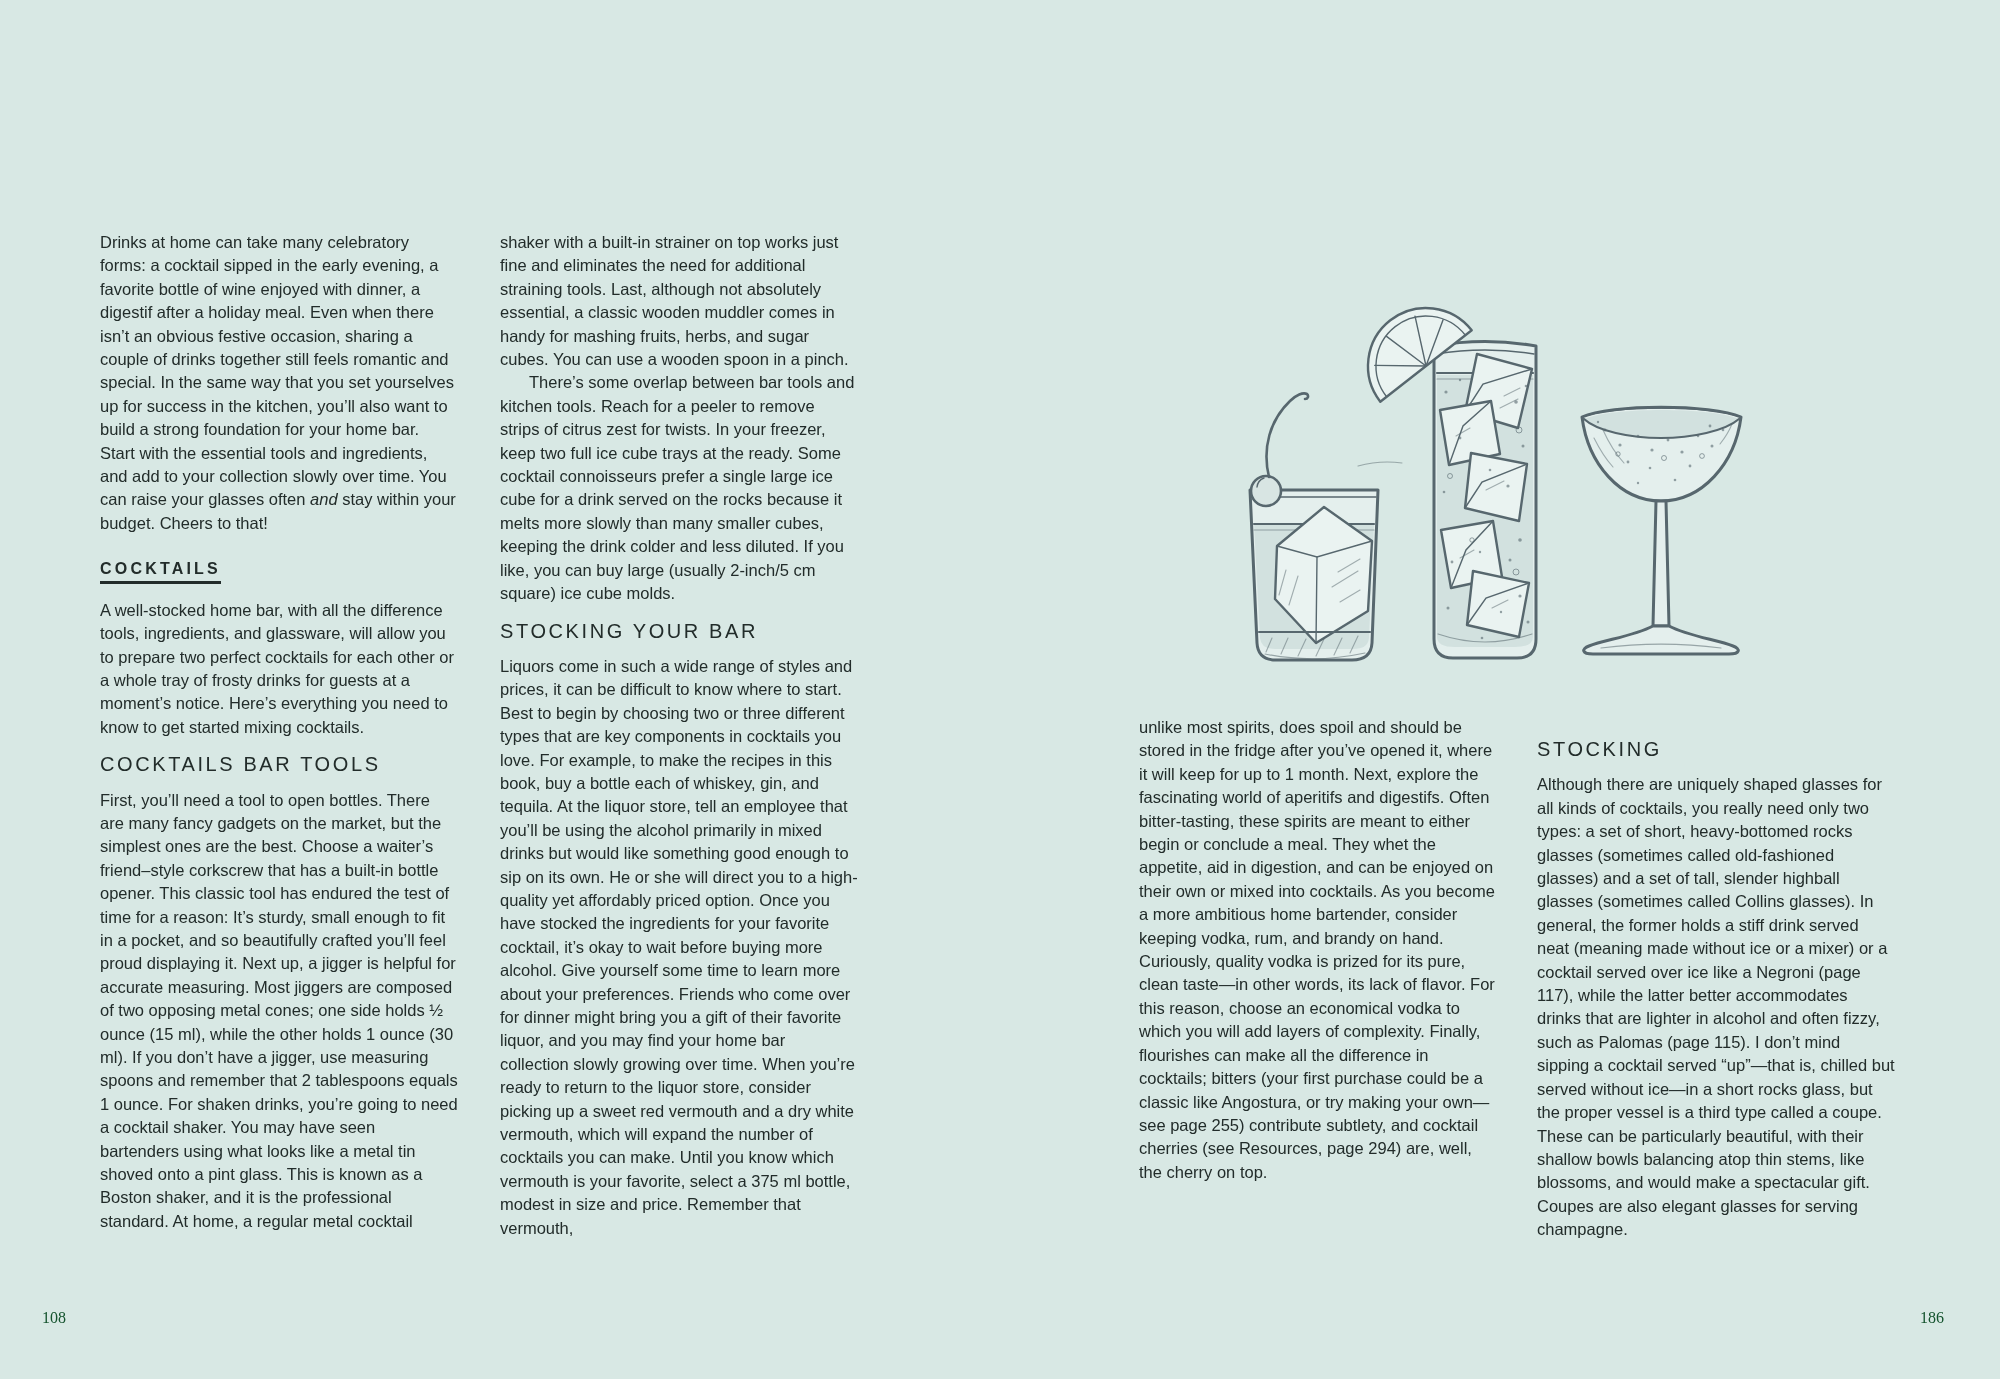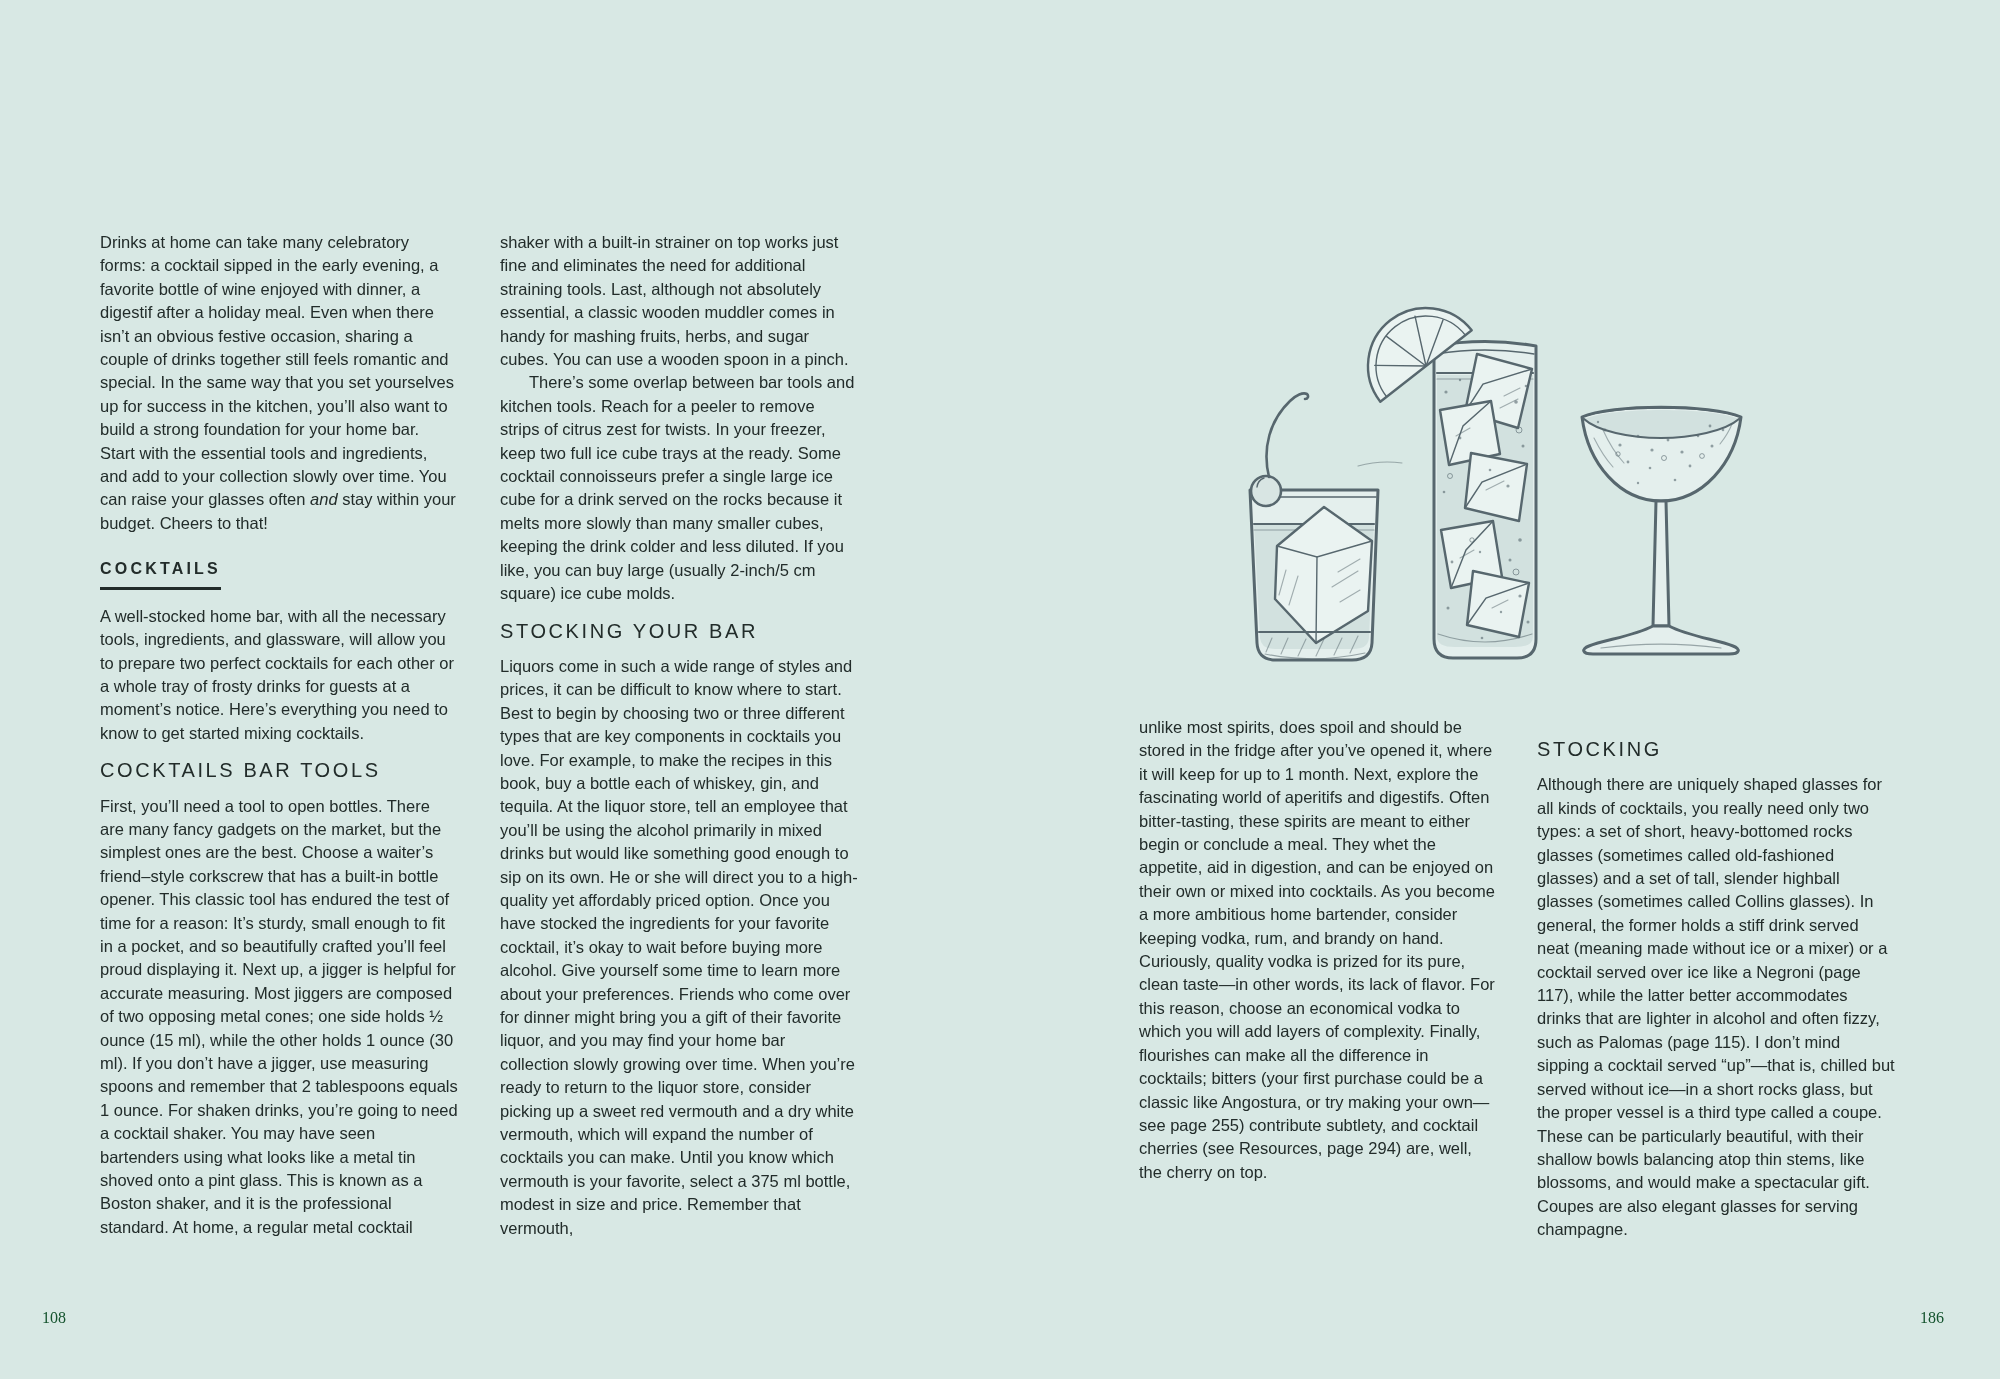--- a/index.html
+++ b/index.html
@@ -23,21 +23,21 @@
   }
   .col1{left:100px;top:231px;}
   .col2{left:500px;top:231px;}
   .col3{left:1139px;top:716px;}
   .col4{left:1537px;top:738px;}
   .col p{margin:0;}
   .col p.indent{text-indent:29px;}
   .h-major{
     width:fit-content;
     font-size:16px;font-weight:700;letter-spacing:3.2px;
-    border-bottom:3px solid #222c2a;padding-bottom:6px;
+    border-bottom:3px solid #222c2a;
     margin:22px 0 15px;
   }
   .h-sub{
     font-size:20px;font-weight:400;letter-spacing:2.6px;
     margin:14px 0 12px;
   }
   .col > :first-child{margin-top:0;}
   em{font-style:italic;}
   .pagenum{
     position:absolute;top:1309px;
@@ -62,21 +62,21 @@
 </style>
 </head>
 <body>
 
 <div class="spread">
 
 
   <div class="col col1">
     <p><span>Drinks at home can take many celebratory forms: a cocktail sipped in the early evening, a favorite bottle of wine enjoyed with dinner, a digestif after a holiday meal. Even when there isn’t an obvious festive occasion, sharing a couple of drinks together still feels romantic and special. In the same way that you set yourselves up for success in the kitchen, you’ll also want to build a strong foundation for your home bar. Start with the essential tools and ingredients, and add to your collection slowly over time. You can raise your glasses often </span><em>and</em><span> stay within your budget. Cheers to that!</span></p>
     <h2 class="h-major">COCKTAILS</h2>
-    <p>A well-stocked home bar, with all the necessary tools, ingredients, and glassware, will allow you to prepare two perfect cocktails for each other or a whole tray of frosty drinks for guests at a moment’s notice. Here’s everything you need to know to get started mixing cocktails.</p>
+    <p>A well-stocked home bar, with all the difference tools, ingredients, and glassware, will allow you to prepare two perfect cocktails for each other or a whole tray of frosty drinks for guests at a moment’s notice. Here’s everything you need to know to get started mixing cocktails.</p>
     <h3 class="h-sub">COCKTAILS BAR TOOLS</h3>
     <p>First, you’ll need a tool to open bottles. There are many fancy gadgets on the market, but the simplest ones are the best. Choose a waiter’s friend–style corkscrew that has a built-in bottle opener. This classic tool has endured the test of time for a reason: It’s sturdy, small enough to fit in a pocket, and so beautifully crafted you’ll feel proud displaying it. Next up, a jigger is helpful for accurate measuring. Most jiggers are composed of two opposing metal cones; one side holds ½ ounce (15 ml), while the other holds 1 ounce (30 ml). If you don’t have a jigger, use measuring spoons and remember that 2 tablespoons equals 1 ounce. For shaken drinks, you’re going to need a cocktail shaker. You may have seen bartenders using what looks like a metal tin shoved onto a pint glass. This is known as a Boston shaker, and it is the professional standard. At home, a regular metal cocktail</p>
   </div>
 
   <div class="col col2">
     <p>shaker with a built-in strainer on top works just fine and eliminates the need for additional straining tools. Last, although not absolutely essential, a classic wooden muddler comes in handy for mashing fruits, herbs, and sugar cubes. You can use a wooden spoon in a pinch.</p>
     <p class="indent">There’s some overlap between bar tools and kitchen tools. Reach for a peeler to remove strips of citrus zest for twists. In your freezer, keep two full ice cube trays at the ready. Some cocktail connoisseurs prefer a single large ice cube for a drink served on the rocks because it melts more slowly than many smaller cubes, keeping the drink colder and less diluted. If you like, you can buy large (usually 2-inch/5 cm square) ice cube molds.</p>
     <h3 class="h-sub">STOCKING YOUR BAR</h3>
     <p>Liquors come in such a wide range of styles and prices, it can be difficult to know where to start. Best to begin by choosing two or three different types that are key components in cocktails you love. For example, to make the recipes in this book, buy a bottle each of whiskey, gin, and tequila. At the liquor store, tell an employee that you’ll be using the alcohol primarily in mixed drinks but would like something good enough to sip on its own. He or she will direct you to a high-quality yet affordably priced option. Once you have stocked the ingredients for your favorite cocktail, it’s okay to wait before buying more alcohol. Give yourself some time to learn more about your preferences. Friends who come over for dinner might bring you a gift of their favorite liquor, and you may find your home bar collection slowly growing over time. When you’re ready to return to the liquor store, consider picking up a sweet red vermouth and a dry white vermouth, which will expand the number of cocktails you can make. Until you know which vermouth is your favorite, select a 375 ml bottle, modest in size and price. Remember that vermouth,</p>
   </div>

